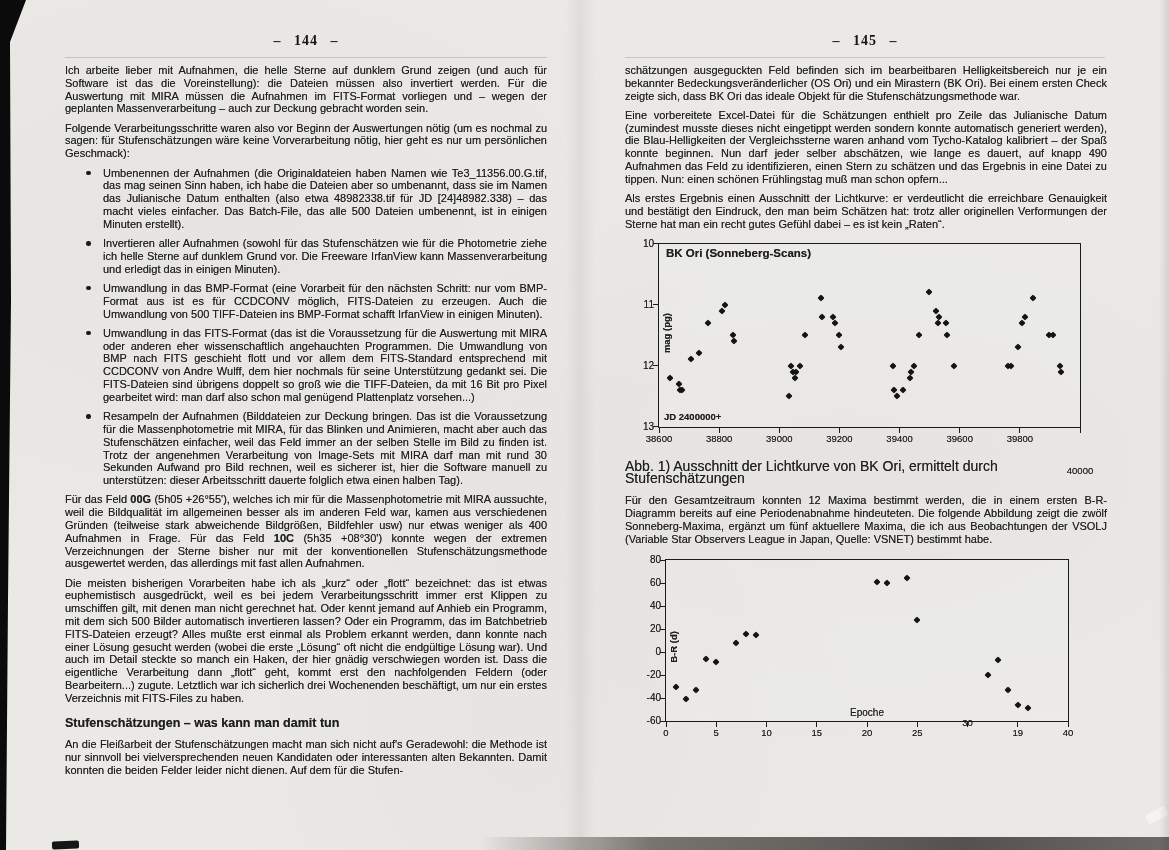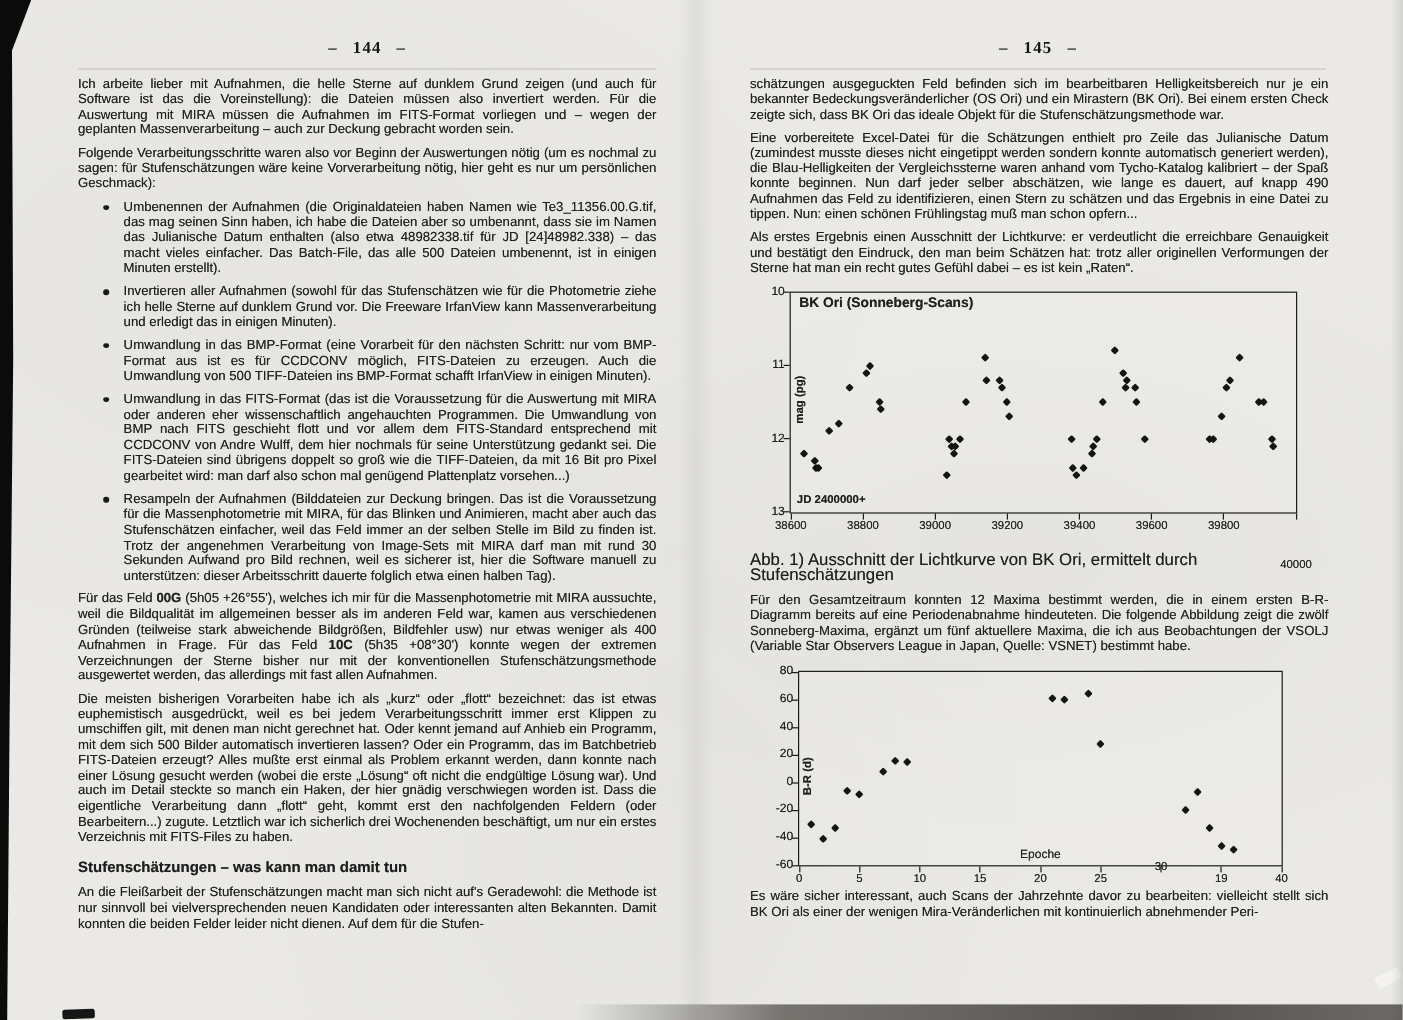--- a/index.html
+++ b/index.html
@@ -218,21 +218,20 @@
           <div class="pt" style="left: 55%; top: 14.2857%;"></div>
           <div class="pt" style="left: 60%; top: 10.7143%;"></div>
           <div class="pt" style="left: 62.5%; top: 37.1429%;"></div>
           <div class="pt" style="left: 80%; top: 71.4286%;"></div>
           <div class="pt" style="left: 82.5%; top: 62.1429%;"></div>
           <div class="pt" style="left: 85%; top: 80.7143%;"></div>
           <div class="pt" style="left: 87.5%; top: 90%;"></div>
           <div class="pt" style="left: 90%; top: 91.4286%;"></div>
         </div>
       </div>
-      <div class="p"><span>Es wäre sicher interessant, auch Scans der Jahrzehnte davor zu bearbeiten: vielleicht stellt sich BK Ori als einer der wenigen Mira-Veränderlichen mit kontinuierlich abnehmender Peri-</span></div>
     </div>
 
   <div class="edge-left"></div>
   <div class="edge-bottom"></div>
   <div class="smudge-bl"></div>
   <div class="nick-br"></div>
   <div class="edge-right"></div>
 </div>
 
 </body></html>

